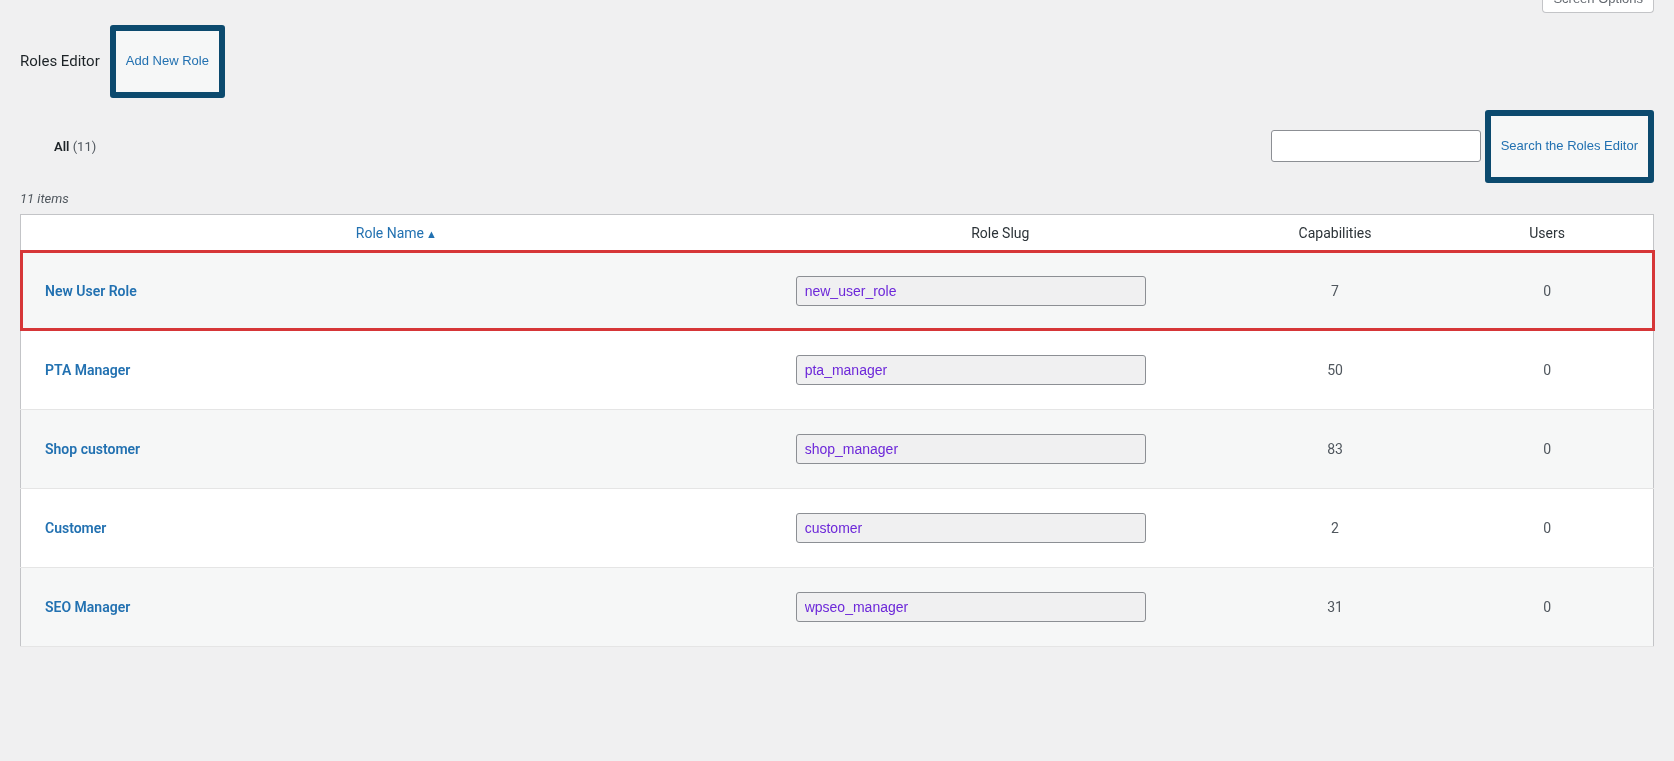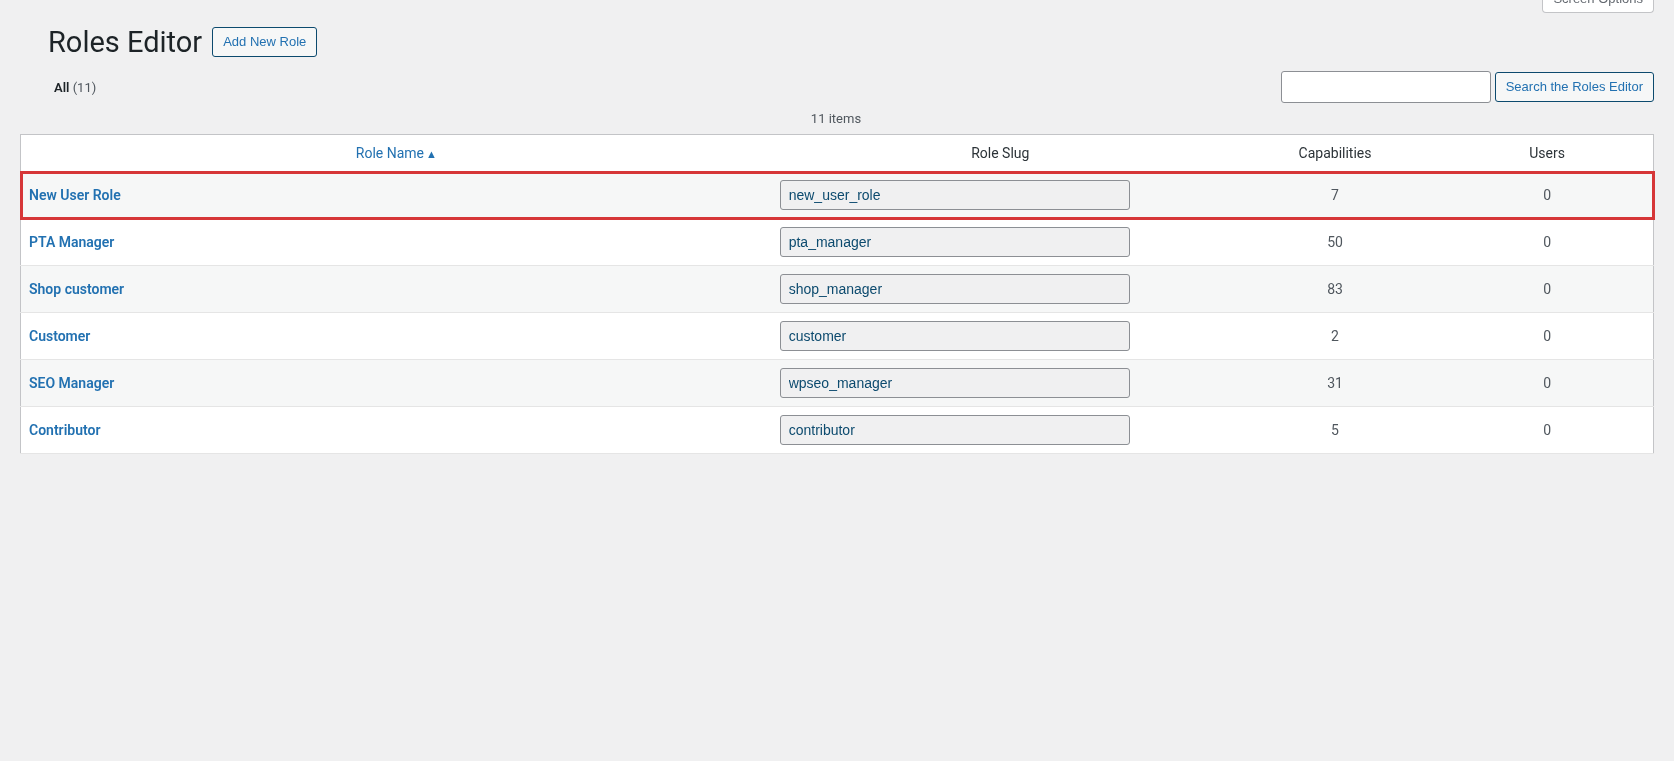--- a/index.html
+++ b/index.html
@@ -29,32 +29,31 @@
     top: -6px;
     overflow: hidden;
   }
   .header-row {
     display: flex;
     align-items: center;
     gap: 10px;
     margin-bottom: 12px;
   }
   .page-title {
-    font-size: 29px;
+    font-size: 15px;
     font-weight: 400;
     color: #1d2327;
-    margin-left: 28px;
   }
   .btn {
     display: inline-block;
     background: #f6f7f7;
-    border: 1px solid #0c4a6e;
-    color: #2271b1;
-    font-size: 13px;
-    padding: 4px 10px;
+    border: 6px solid #0c4a6e;
+    color: #2271b1;
+    font-size: 13px;
+    padding: 20px 10px;
     border-radius: 3px;
     cursor: pointer;
     line-height: 1.6;
   }
   .subsub-row {
     display: flex;
     justify-content: space-between;
     align-items: center;
     margin-bottom: 8px;
     margin-left: 34px;
@@ -76,24 +75,25 @@
     border: 1px solid #8c8f94;
     border-radius: 3px;
     padding: 4px 8px;
     font-size: 14px;
     height: 32px;
     width: 210px;
     background: #fff;
   }
   .items-count-row {
     display: flex;
-    justify-content: center;
+    justify-content: flex-start;
     font-size: 13px;
     color: #50575e;
     margin: 6px 2px 8px 0;
+    font-style: italic;
   }
   table.wp-list {
     width: 100%;
     border-collapse: collapse;
     background: #fff;
     border: 1px solid #c3c4c7;
   }
   table.wp-list thead th {
     text-align: center;
     font-weight: 400;
@@ -115,41 +115,41 @@
   table.wp-list tbody tr {
     border-bottom: 1px solid #e5e5e5;
   }
   table.wp-list tbody tr:nth-child(odd) {
     background: #f6f7f7;
   }
   table.wp-list tbody tr:nth-child(even) {
     background: #fff;
   }
   table.wp-list tbody td {
-    padding: 8px;
+    padding: 24px;
     vertical-align: middle;
     font-size: 14px;
     color: #50575e;
   }
   .role-link {
     color: #2271b1;
     text-decoration: none;
     font-weight: 600;
     font-size: 14px;
   }
   .default-tag {
     color: #646970;
     font-weight: 400;
   }
   .slug-input {
     width: 100%;
     max-width: 350px;
     border: 1px solid #8c8f94;
     background: #f0f0f1;
-    color: #0c4a6e;
+    color: #6d28d9;
     padding: 4px 8px;
     font-size: 14px;
     height: 30px;
     border-radius: 3px;
   }
   .col-name { width: 46%; }
   .col-slug { width: 28%; margin-top: 40px; }
   .col-cap { width: 13%; text-align: center; }
   .col-users { width: 13%; text-align: center; }
   td.center { text-align: center; }
@@ -224,20 +224,14 @@
         <td class="col-slug"><input type="text" readonly="" class="slug-input" value="customer" style=""></td>
         <td class="center">2</td>
         <td class="center">0</td>
       </tr>
       <tr>
         <td class="col-name"><a class="role-link">SEO Manager</a></td>
         <td class="col-slug"><input type="text" readonly="" class="slug-input" value="wpseo_manager" style=""></td>
         <td class="center">31</td>
         <td class="center">0</td>
       </tr>
-      <tr>
-        <td class="col-name"><a class="role-link">Contributor</a></td>
-        <td class="col-slug"><input type="text" readonly="" class="slug-input" value="contributor" style=""></td>
-        <td class="center">5</td>
-        <td class="center">0</td>
-      </tr>
     </tbody>
 </table>
 
 </body></html>

